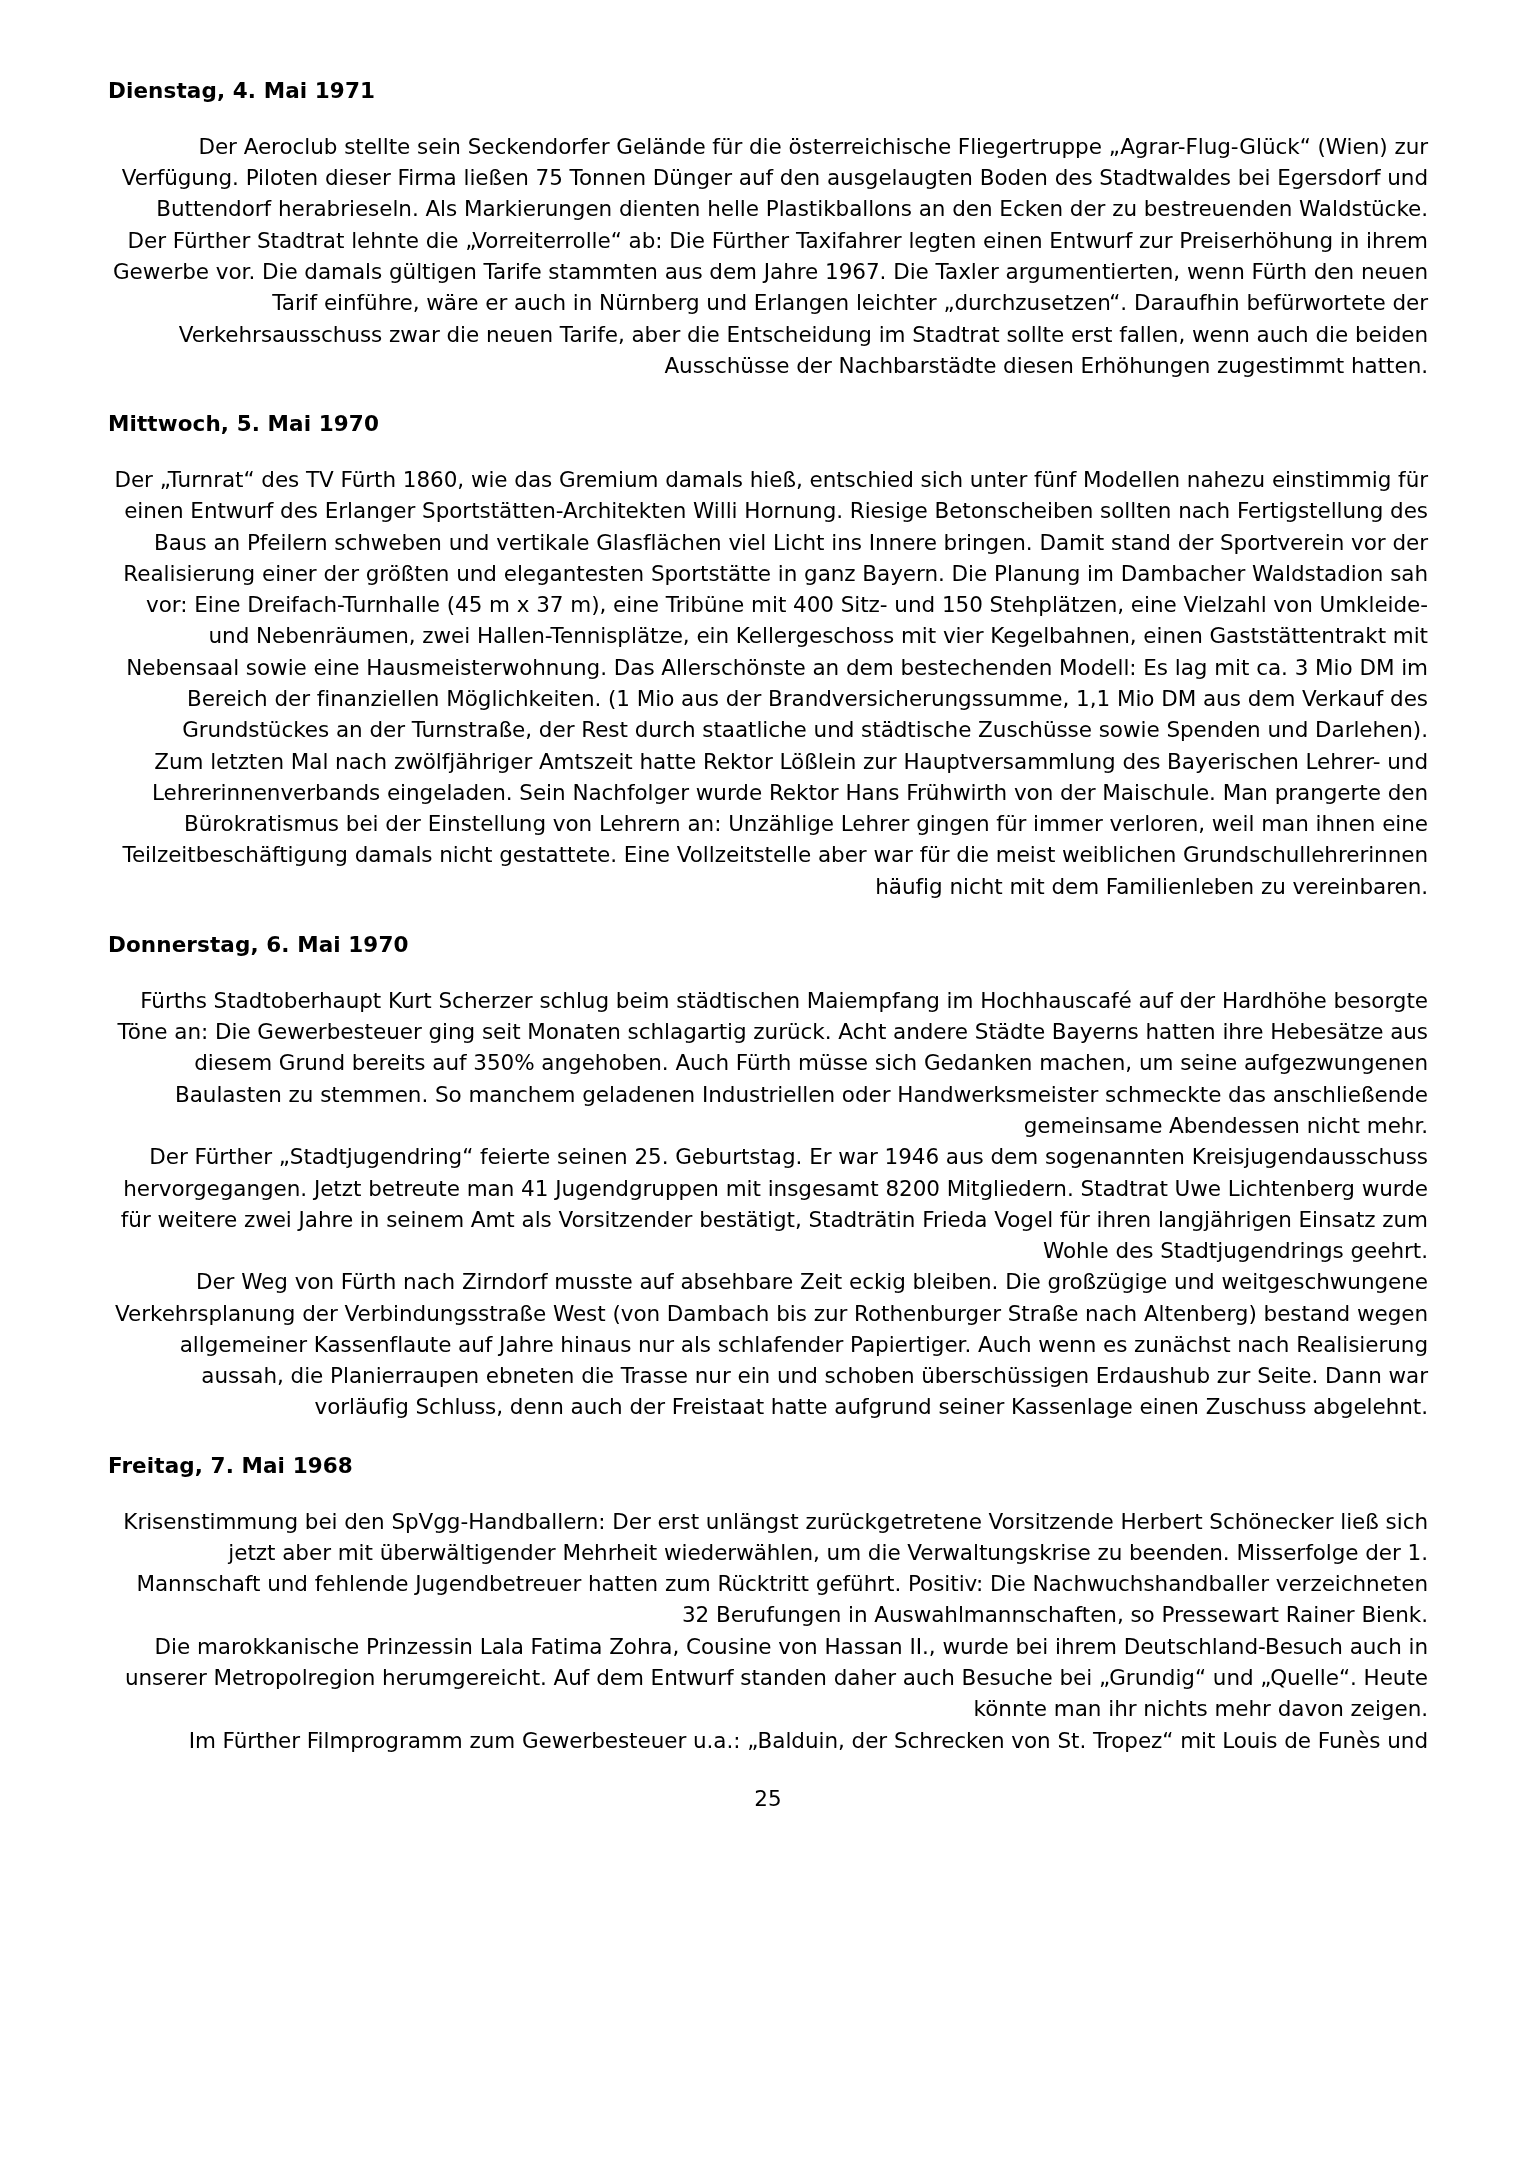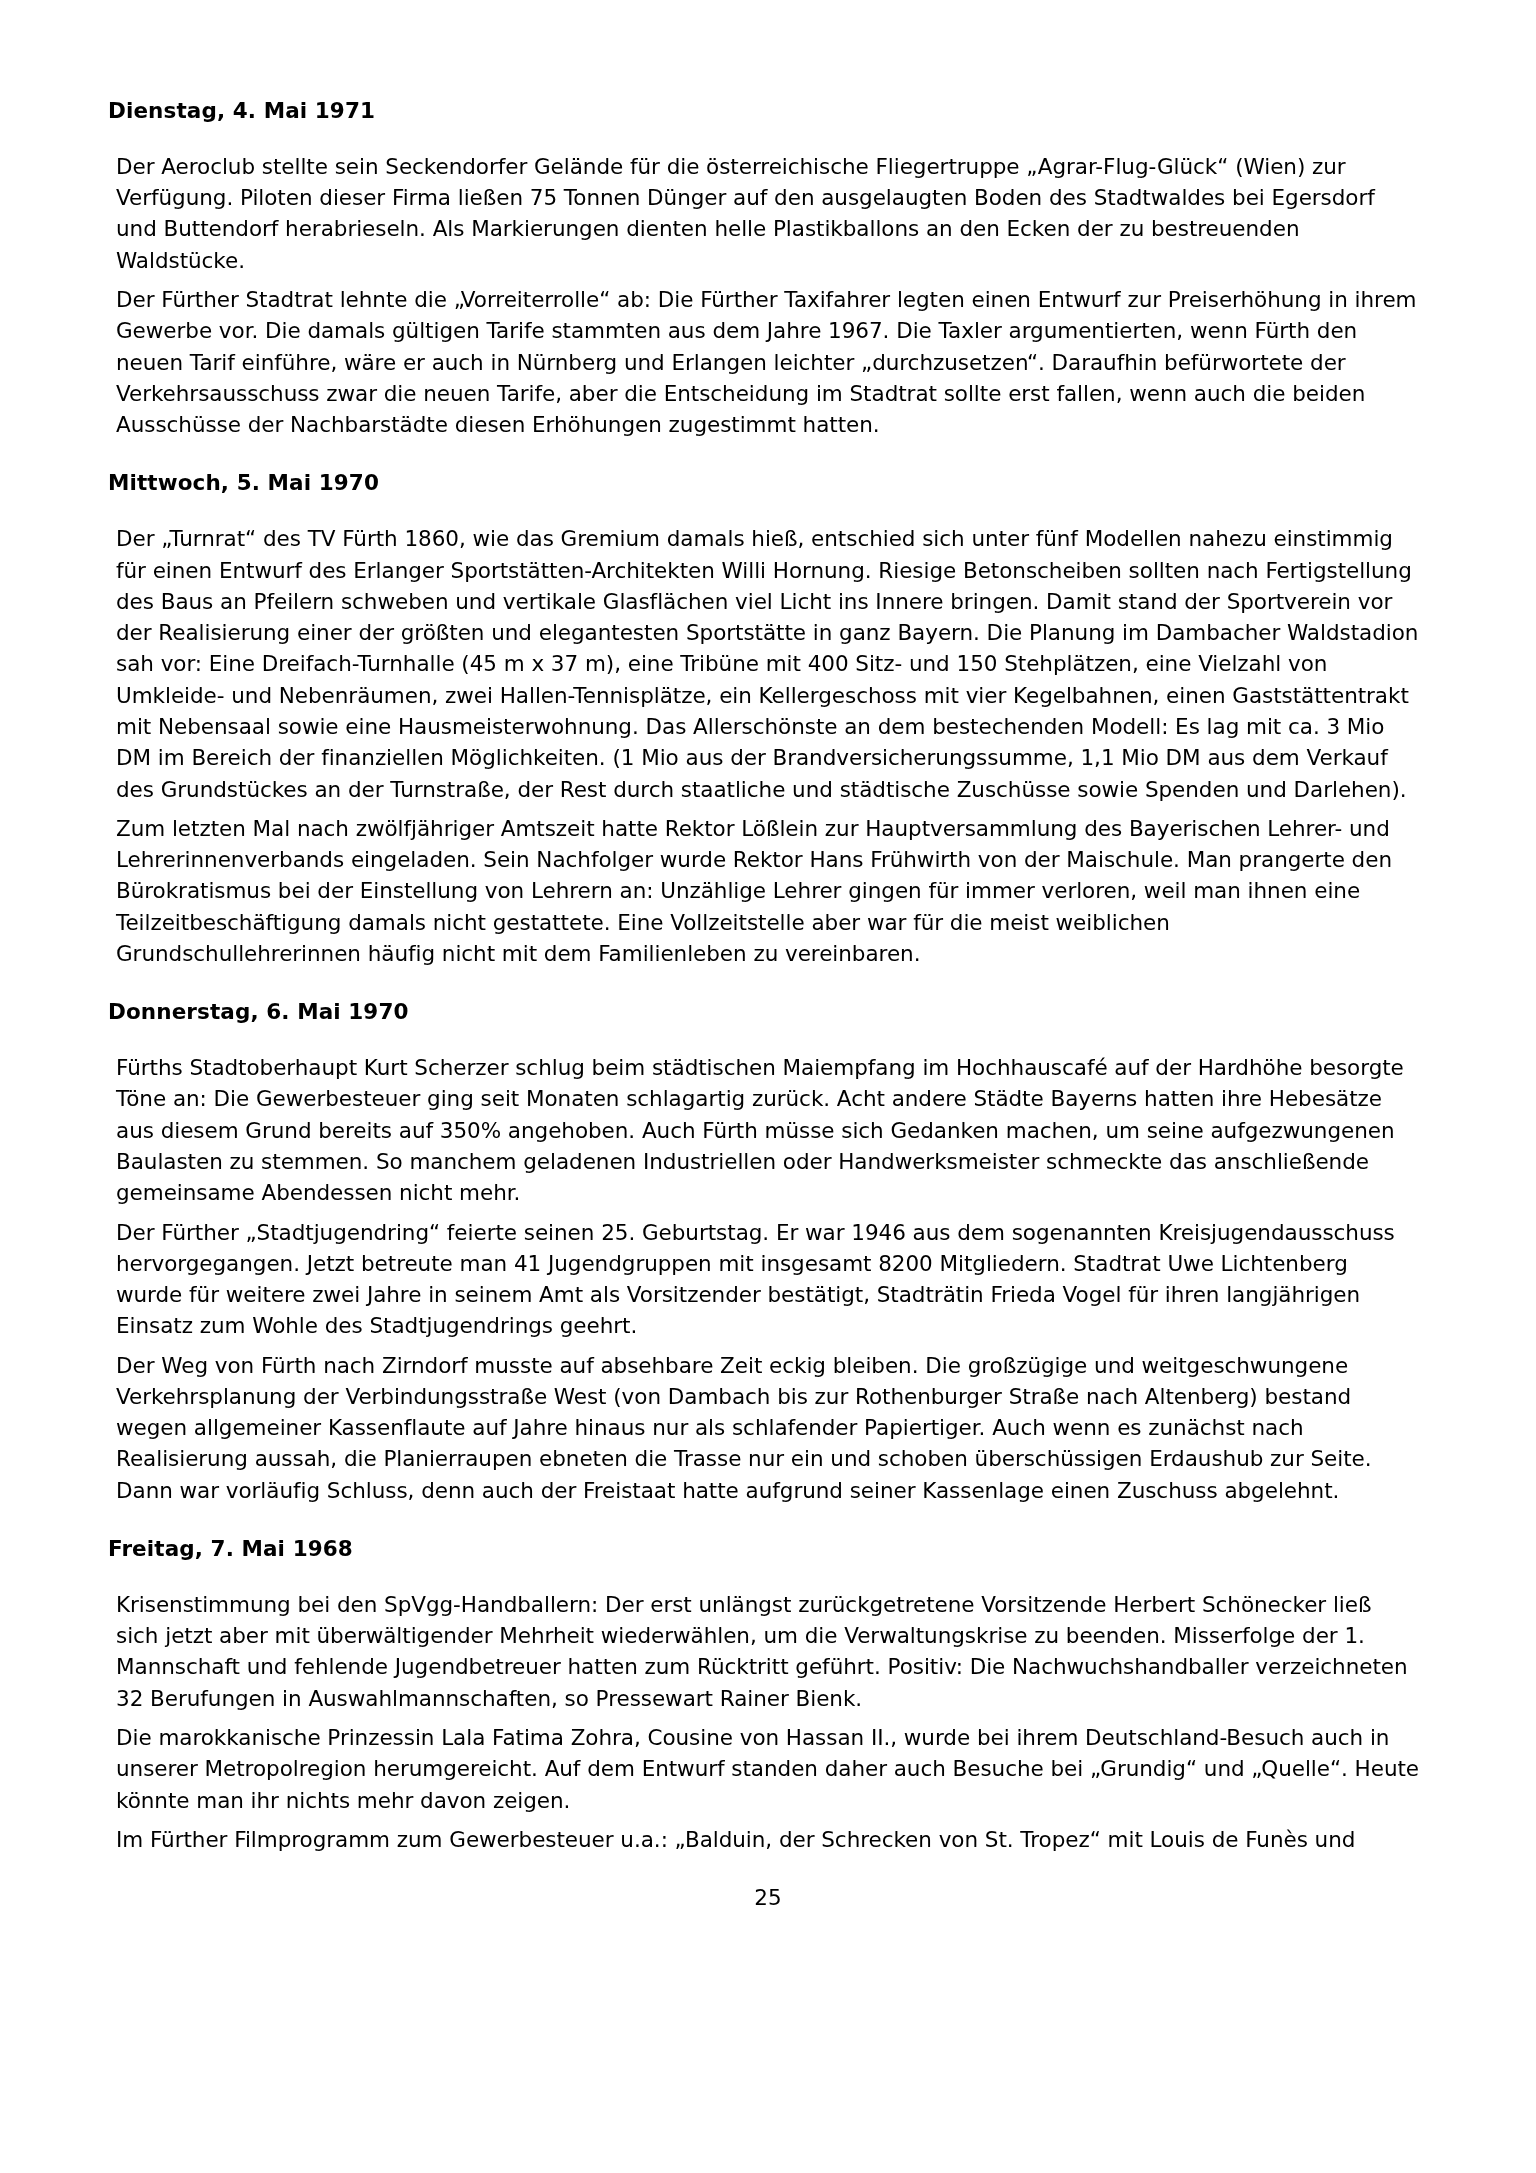--- a/index.html
+++ b/index.html
@@ -29,27 +29,26 @@
   .entry-heading {
     font-size: 21.5px;
     font-weight: bold;
     letter-spacing: 0.1px;
     margin: 0 0 26px 0;
     line-height: 1.25;
   }
   .para {
     font-size: 21.5px;
     line-height: 1.455;
-    margin: 8px;
-    text-align: left;
+    margin: 0;
+    text-align: right;
     letter-spacing: -0.05px;
   }
   .first-entry .entry-heading {
     margin-bottom: 26px;
-    margin-top: 20px;
   }
   .page-number {
     width: 1320px;
     text-align: center;
     font-size: 21.5px;
     margin-top: 20px;
     padding-bottom: 40px;
   }
 </style>
 </head>

